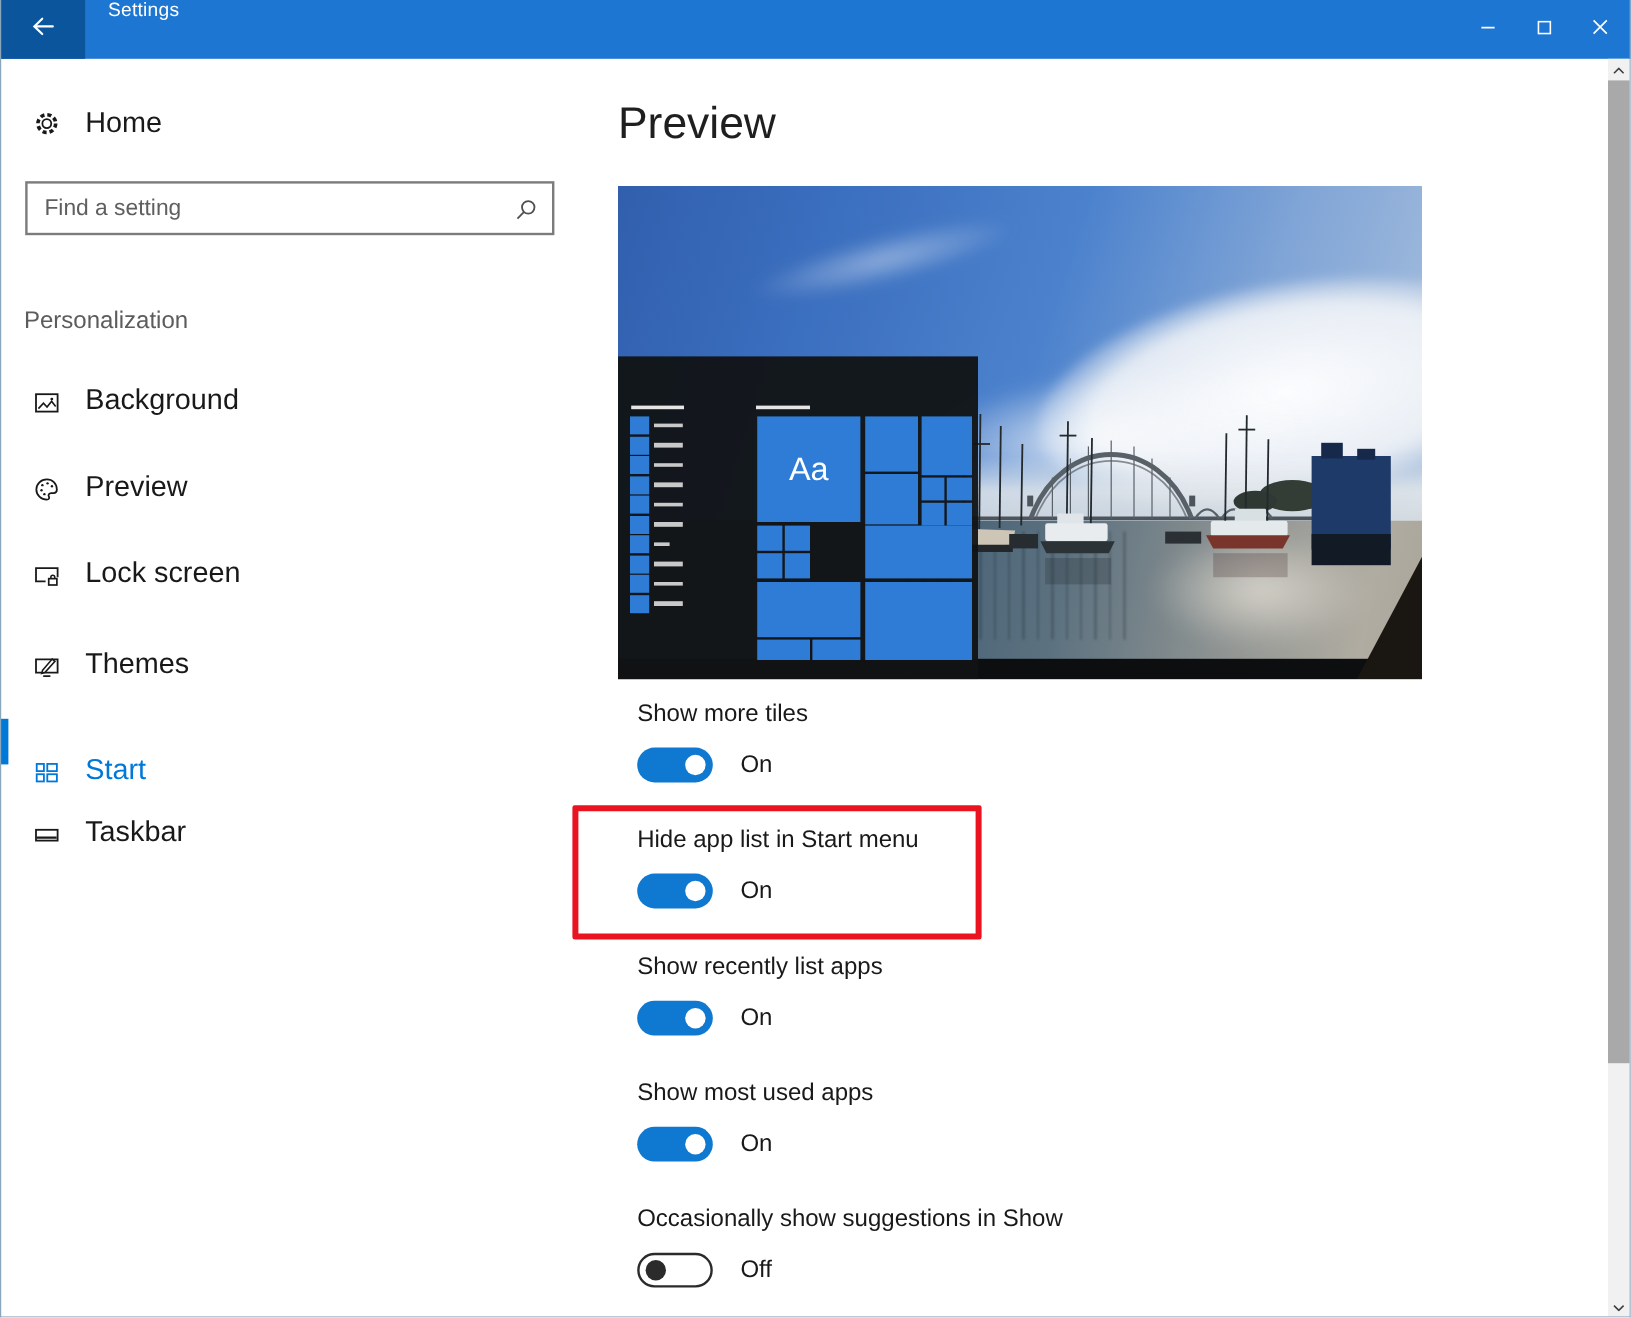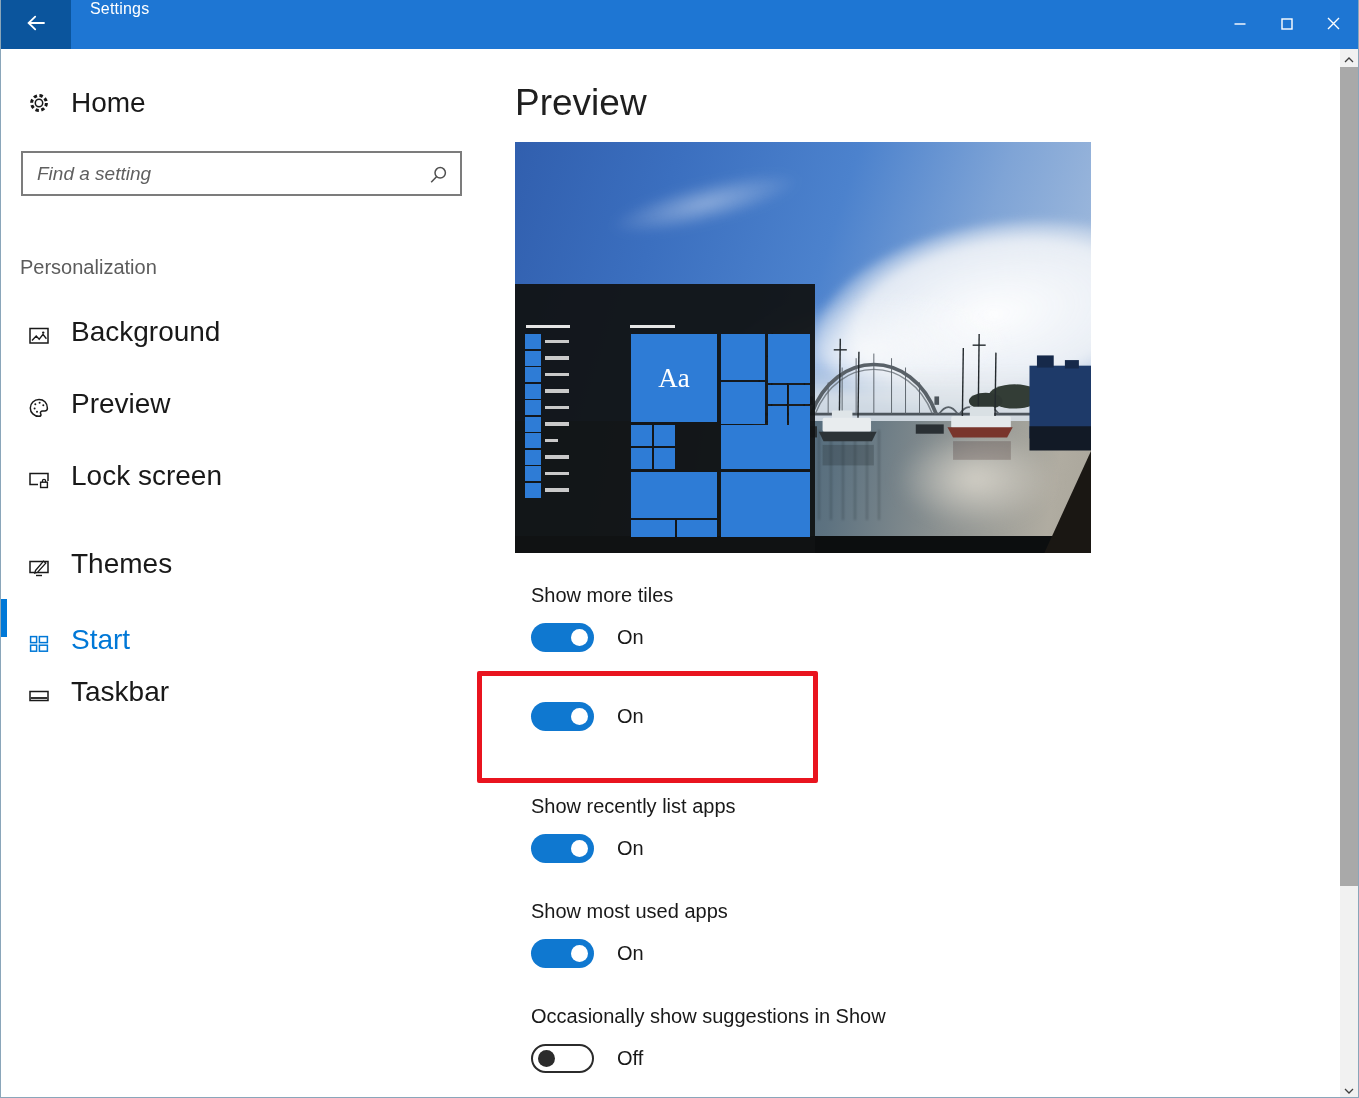--- a/index.html
+++ b/index.html
@@ -14,36 +14,36 @@
   
   .titlebar { position:absolute; top:0; left:0; right:0; height:49px; background:#1e76d3; display:flex; align-items:flex-start; z-index:40; }
   .back-btn { width:71px; height:49px; background:#0b559d; display:flex; align-items:center; justify-content:center; cursor:pointer; }
   .titlebar-title { color:#fff; font-size:16px; margin-left:19px; letter-spacing:.2px; }
   .win-controls { margin-left:auto; display:flex; height:100%; padding-right:2px; }
   .win-btn { width:47px; height:100%; display:flex; align-items:center; justify-content:center; cursor:pointer; }
 
   
   .home-row { position:absolute; left:0; top:85px; height:36px; display:flex; align-items:center; cursor:pointer; }
   .side-icon { width:24px; height:24px; margin-left:27px; flex:0 0 auto; }
-  .home-label, .side-label { font-size:28px; margin-left:20px; }
+  .home-label, .side-label { font-size:24px; margin-left:20px; }
   .search-box { position:absolute; left:21px; top:151px; width:441px; height:45px; border:2px solid #7c7c7c; background:#fff; }
   .search-box input { position:absolute; inset:0; border:none; outline:none; width:100%; height:100%;
-    font-family:"Liberation Sans", sans-serif; font-size:19px; color:#ef4444; padding:0 40px 0 14px; background:transparent;font-style:italic; }
+    font-family:"Liberation Sans", sans-serif; font-size:19px; color:#ef4444; padding:0 40px 0 14px; background:transparent; }
   .search-box input::placeholder { color:#5f5f5f; opacity:1; }
   .search-glyph { position:absolute; right:11px; top:11px; width:22px; height:22px; }
   .section-header { position:absolute; left:20px; top:256px; font-size:20px; color:#5c5c5c; }
   .sidebar-item { position:absolute; left:0; width:470px; height:36px; display:flex; align-items:flex-end; cursor:pointer; }
   .sidebar-item.selected .side-label { color:#0078d7; }
   .accent-bar { position:absolute; left:0; top:599px; width:7px; height:38px; background:#0078d7; }
 
   
   .page-heading { position:absolute; left:515px; top:82px; font-size:37px; font-weight:300; color:#1f1f1f; }
 
   
-  .photo { position:absolute; left:515px; top:142px; width:576px; height:411px; overflow:hidden; background:#4c80cd;font-family:Liberation Serif, serif; }
+  .photo { position:absolute; left:515px; top:155px; width:670px; height:411px; overflow:hidden; background:#4c80cd; }
   .ph-sky { position:absolute; left:0; top:0; width:100%; height:68%;
     background:linear-gradient(108deg,#315fae 0%,#3b6fbf 25%,#4c82cd 52%,#7fa4d6 75%,#a9c0de 100%); }
   .ph-cl1 { position:absolute; left:52%; top:20%; width:62%; height:44%; border-radius:50%;
     background:radial-gradient(ellipse at 50% 50%, rgba(255,255,255,.98), rgba(243,245,248,.88) 55%, rgba(243,245,248,0) 76%);
     filter:blur(5px); transform:rotate(-10deg); }
   .ph-cl2 { position:absolute; left:36%; top:38%; width:50%; height:26%; border-radius:50%;
     background:radial-gradient(ellipse at 50% 50%, rgba(250,251,252,.85), rgba(244,246,248,0) 72%); filter:blur(6px); transform:rotate(-6deg); }
   .ph-cl3 { position:absolute; left:16%; top:10%; width:34%; height:10%; border-radius:50%;
     background:radial-gradient(ellipse at 50% 50%, rgba(255,255,255,.4), rgba(255,255,255,0) 70%); filter:blur(5px); transform:rotate(-14deg); }
   .ph-haze { position:absolute; left:44%; top:55%; width:58%; height:15%;
@@ -174,21 +174,21 @@
   <span class="side-icon">
     <svg width="24" height="24" viewBox="0 0 24 24">
         <path d="M21,13 V5.5 H3 V16.5 H11" fill="none" stroke="#191919" stroke-width="1.5"></path>
         <rect x="13.6" y="14.2" width="6.8" height="5.3" fill="none" stroke="#191919" stroke-width="1.4"></rect>
         <path d="M15.4,14.2 v-1.3 a1.6,1.6 0 0 1 3.2,0 v1.3" fill="none" stroke="#191919" stroke-width="1.3"></path>
       </svg>
   </span>
   <span class="side-label">Lock screen</span>
 </div>
 
-<div class="sidebar-item" style="top:544px">
+<div class="sidebar-item" style="top:532px">
   <span class="side-icon">
     <svg width="24" height="24" viewBox="0 0 24 24">
         <path d="M3,5.5 H21 V16.5 H3 z" fill="none" stroke="#191919" stroke-width="1.5"></path>
         <path d="M9,19.5 h6" stroke="#191919" stroke-width="1.4"></path>
         <path d="M8.5,14.5 L16.5,5.2 l2.3,1.9 L10.6,16.2 l-2.8,.9 z" fill="#fff" stroke="#191919" stroke-width="1.3"></path>
       </svg>
   </span>
   <span class="side-label">Themes</span>
 </div>
 
@@ -357,20 +357,21 @@
     <div class="toggle on">
         <div class="knob"></div>
       </div>
     <div class="toggle-state">On</div>
   </div>
 </div>
 
 <div class="highlight-box"></div>
 
 <div class="setting-row" style="top:687px">
+  <div class="setting-label">Hide app list in Start menu</div>
   <div class="toggle-line">
     <div class="toggle on">
         <div class="knob"></div>
       </div>
     <div class="toggle-state">On</div>
   </div>
 </div>
 
 <div class="setting-row" style="top:793px">
   <div class="setting-label">Show recently list apps</div>

